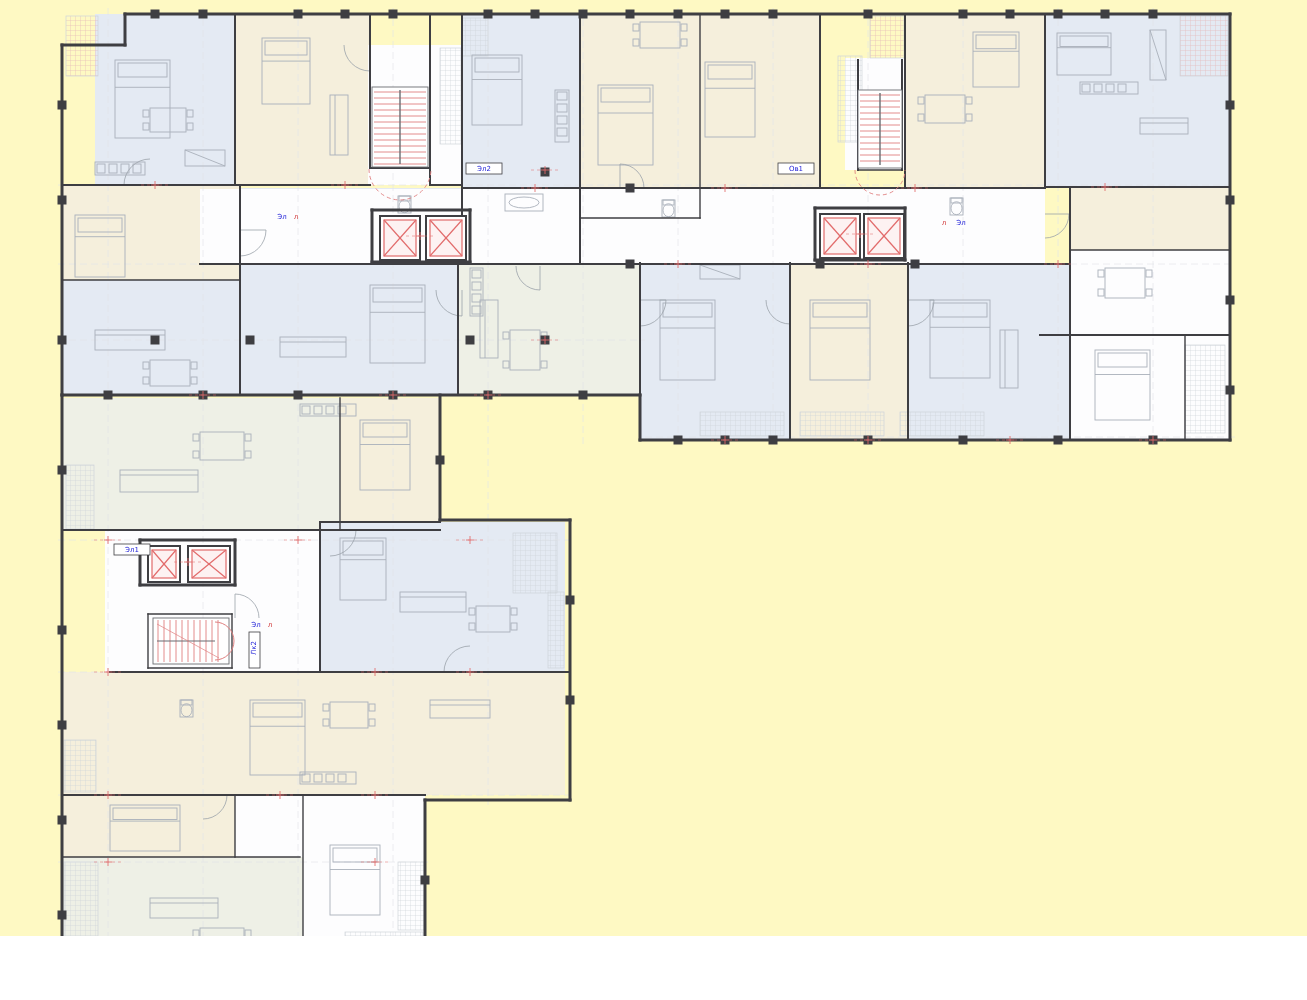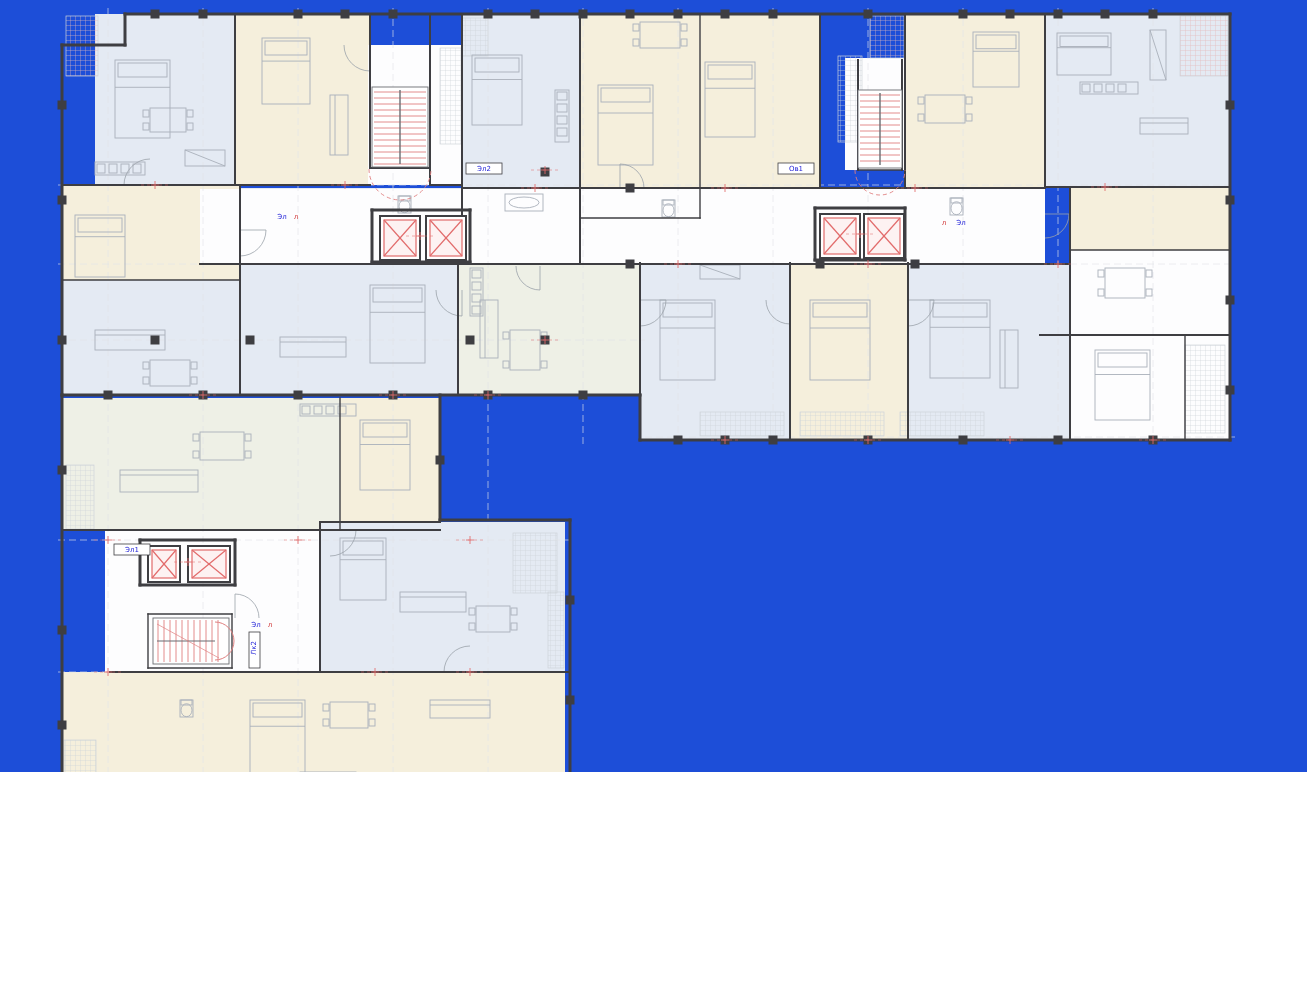--- a/index.html
+++ b/index.html
@@ -1,17 +1,17 @@
 <!DOCTYPE html>
 <html><head>
 <meta charset="utf-8">
 <style>
   html,body{margin:0;padding:0;background:#ffffff;}
   body{font-family:"DejaVu Sans",sans-serif;}
-  .stage{position:relative;width:1307px;height:772px;background:#1d4ed8;overflow:hidden;}
+  .stage{position:relative;width:1307px;height:936px;background:#fef9c3;overflow:hidden;}
   svg{display:block;}
   text{font-family:"DejaVu Sans",sans-serif;}
 </style>
 </head>
 <body>
 
 <div class="stage">
   <svg id="plan-svg" width="1307" height="1000" viewBox="0 0 1307 1000">
       <defs>
         <pattern id="hg" width="5" height="5" patternUnits="userSpaceOnUse">

